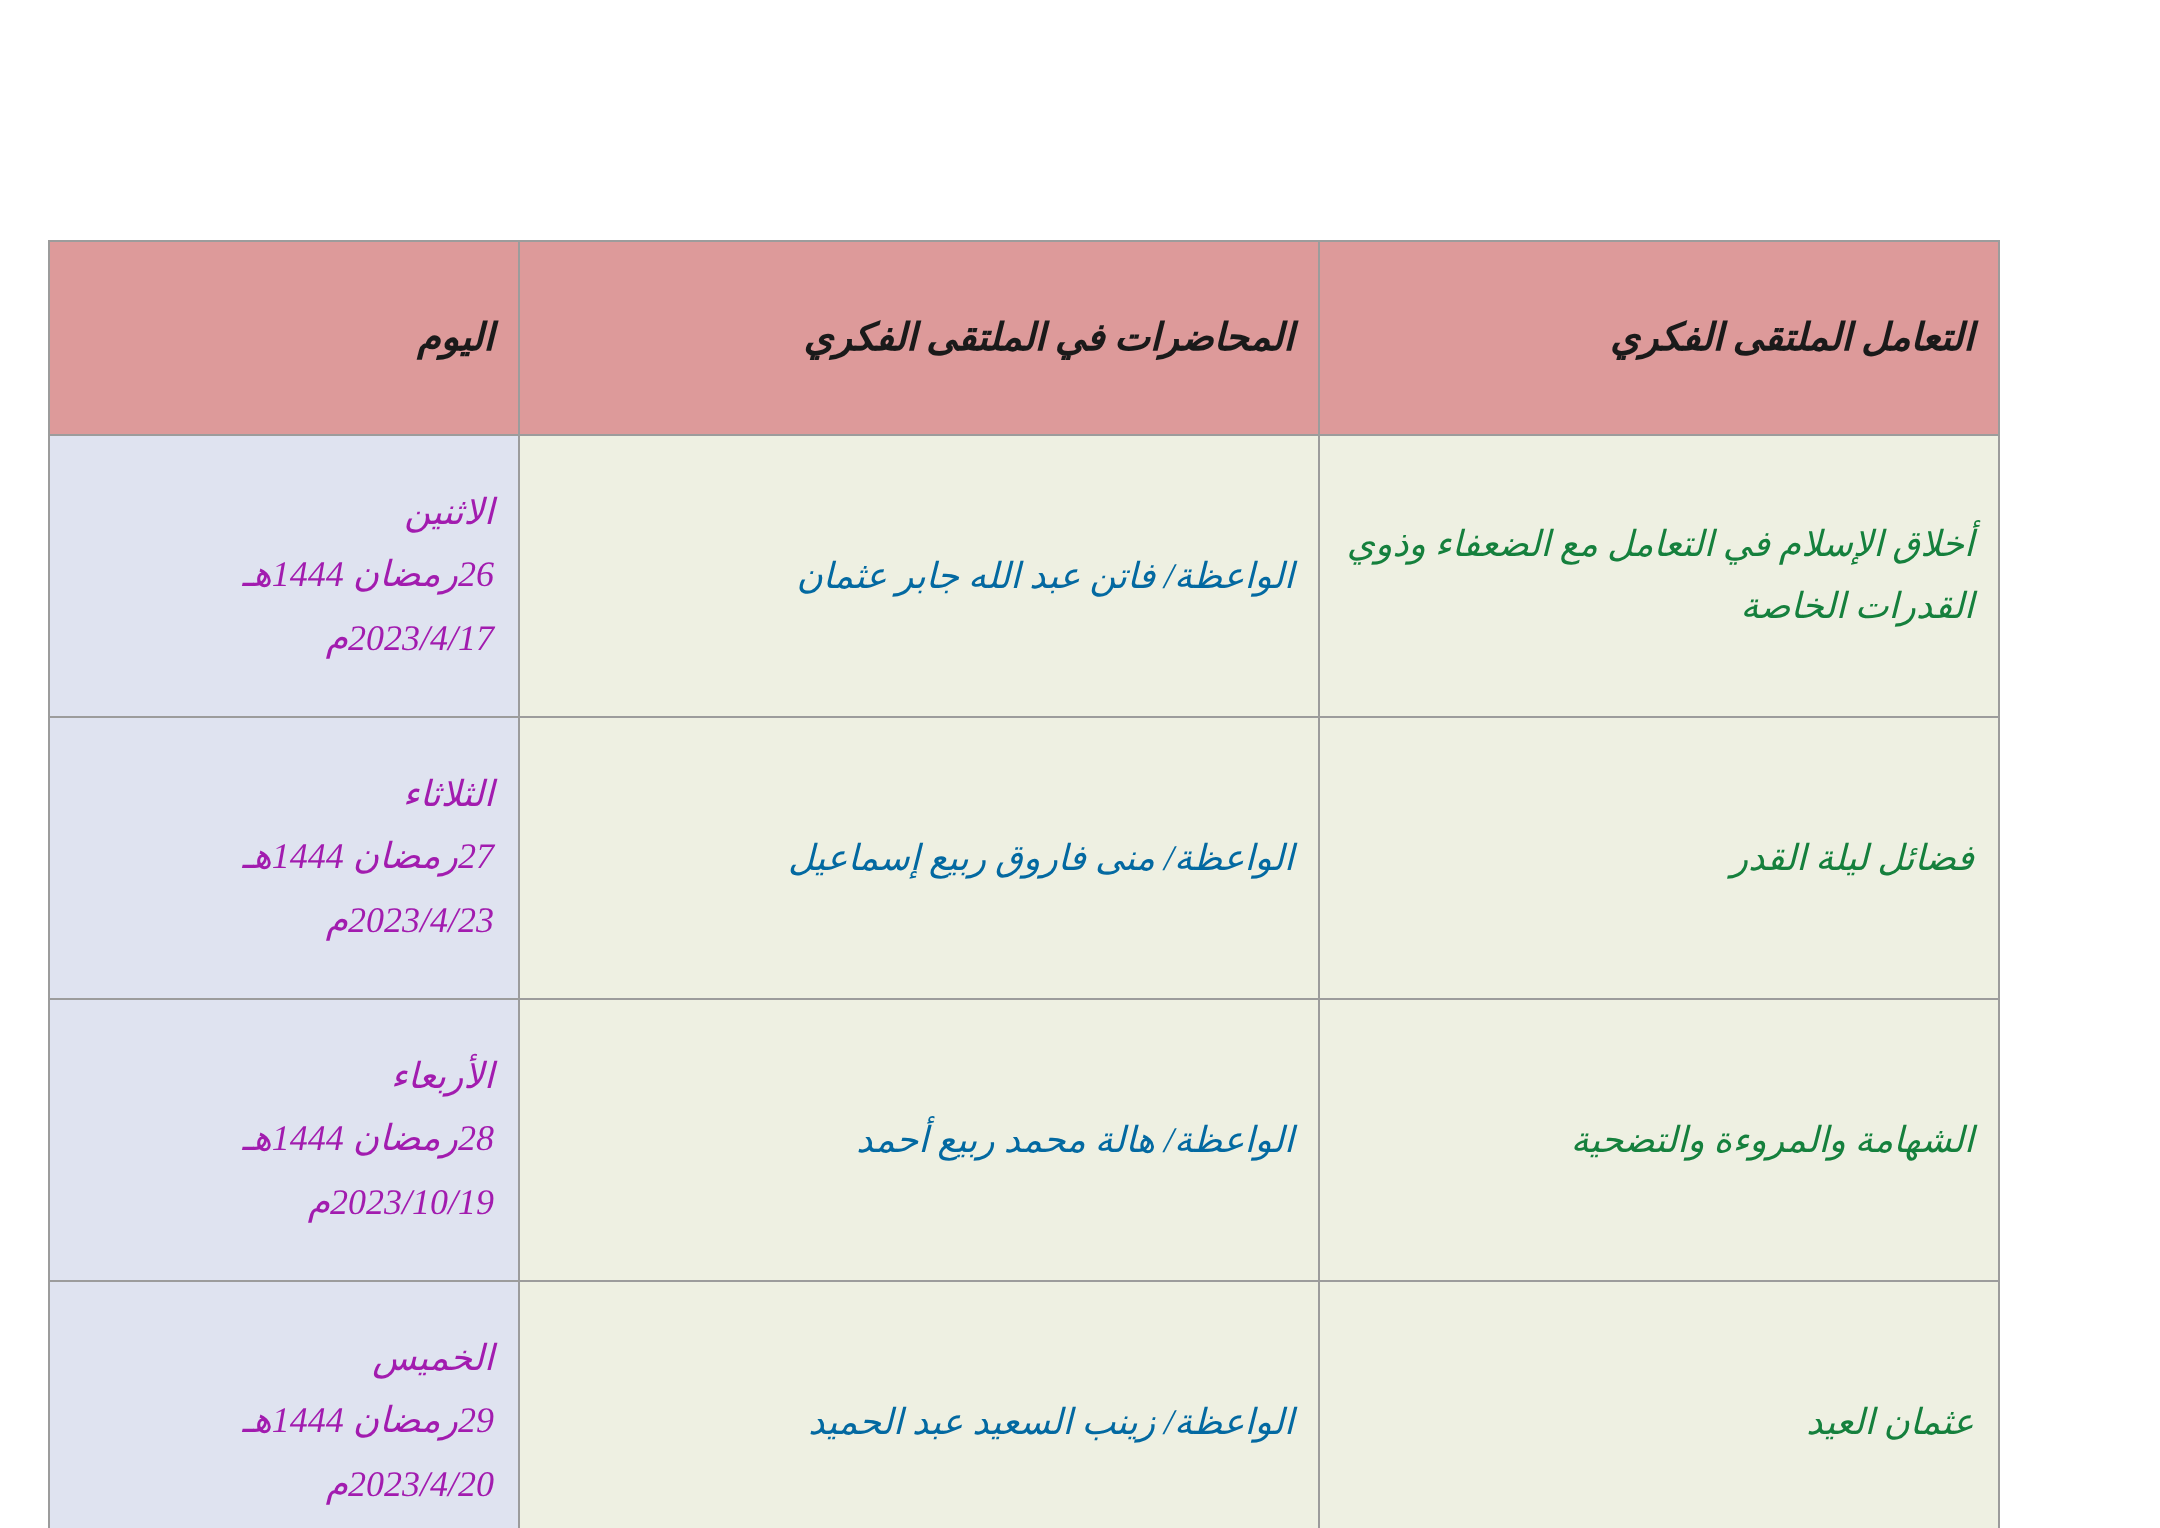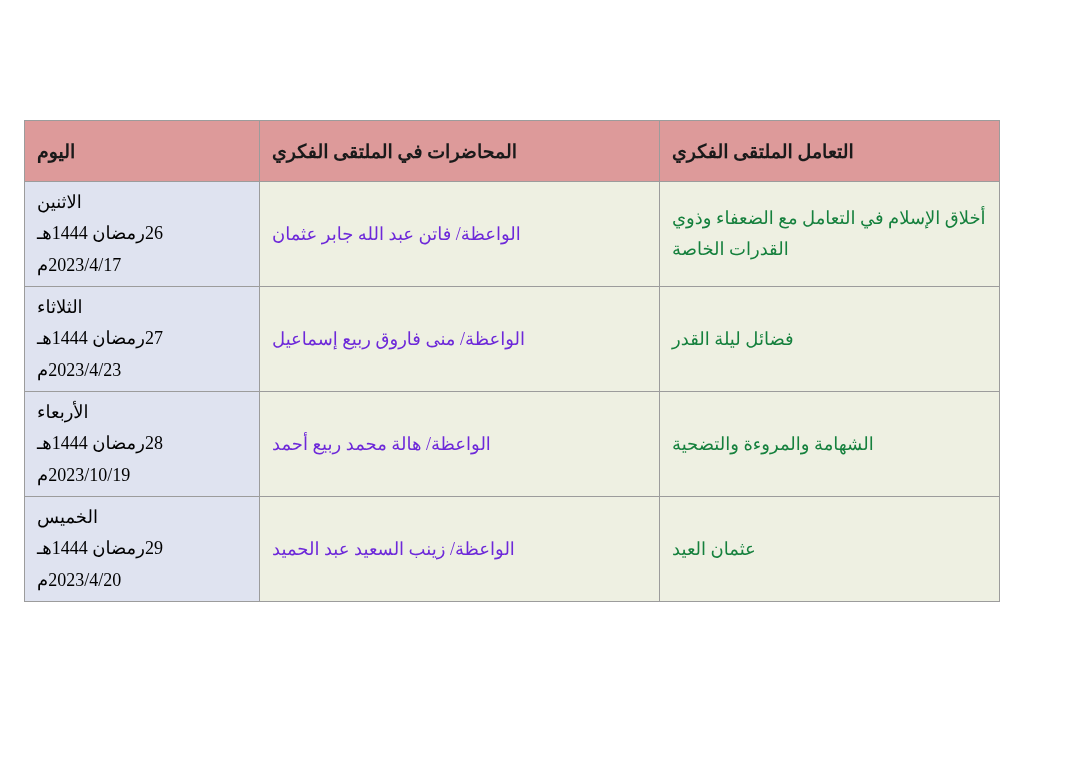--- a/index.html
+++ b/index.html
@@ -28,22 +28,23 @@
   table.schedule {
     border-collapse: collapse;
     width: 900px;
     table-layout: fixed;
     direction: rtl;
   }
   table.schedule th,
   table.schedule td {
     border: 1px solid #9c9c9c;
     vertical-align: middle;
-    text-align: left;
-    padding: 2px 12px;
+    text-align: right;
+    padding: 20px 12px;
+    font-style: italic;
   }
   
   thead th {
     background: #dd9a9a;
     color: #1a1a1a;
     font-weight: bold;
     font-size: 19px;
     height: 56px;
     padding: 8px 10px;
   }
@@ -54,27 +55,27 @@
     width: 375px;
   }
   th.col-title {
     width: 315px;
   }
   
   td.cell-day {
     background: #dfe3f0;
     font-size: 18px;
     line-height: 1.75;
-    color: #000000;
+    color: #a21caf;
     height: 100px;
   }
   td.cell-lecture {
     background: #eef0e2;
     font-size: 18px;
-    color: #6d28d9;
+    color: #0369a1;
     line-height: 1.6;
   }
   td.cell-title {
     background: #eef0e2;
     font-size: 18px;
     color: #15803d;
     line-height: 1.7;
     padding-right: 18px;
     padding-left: 18px;
   }

